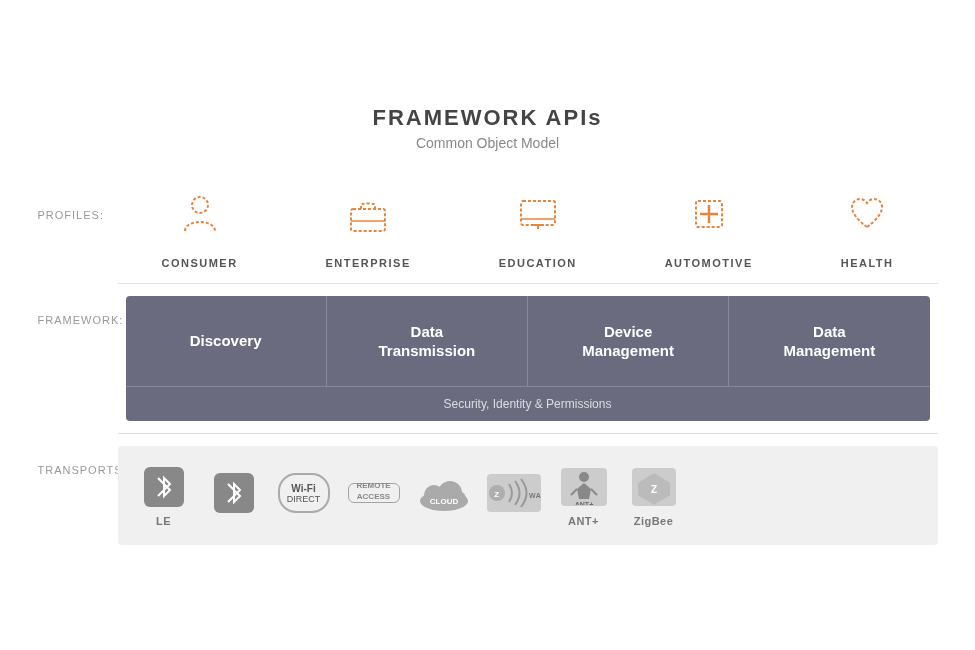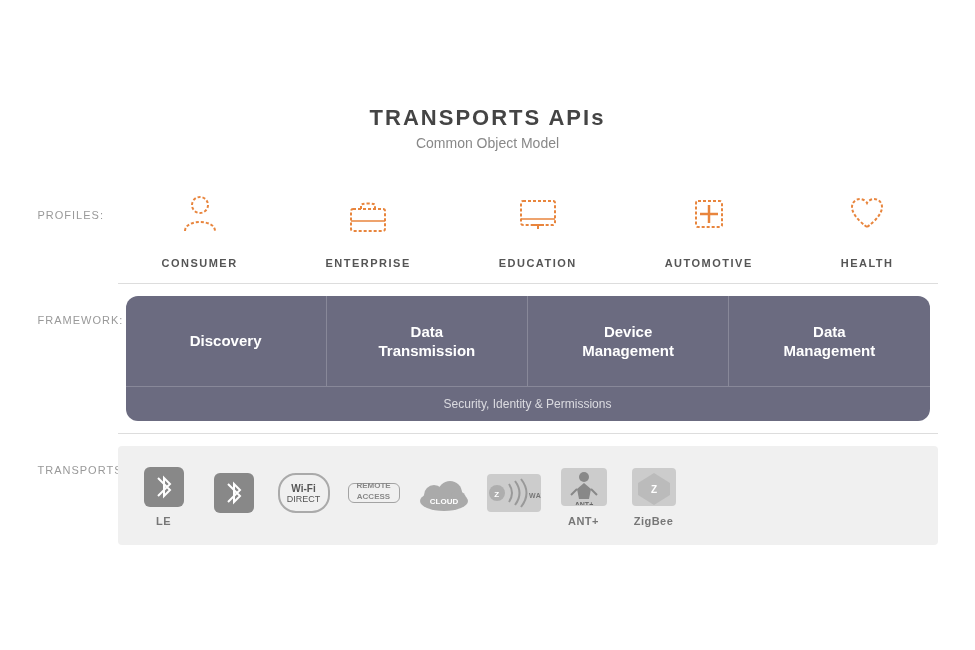--- a/index.html
+++ b/index.html
@@ -76,21 +76,21 @@
     .divider {
       border: none;
       border-top: 1px solid #ddd;
       margin: 0 0 0 80px;
     }
 
     
     .framework-content {
       flex: 1;
       background: #6b6b80;
-      border-radius: 12px;
+      border-radius: 4px;
       margin: 12px 8px;
       padding: 0;
       overflow: hidden;
     }
     .framework-boxes {
       display: flex;
       height: 90px;
     }
     .framework-box {
       flex: 1;
@@ -245,21 +245,21 @@
       display: flex;
       align-items: stretch;
     }
   </style>
 </head>
 <body>
 
 <div class="container">
 
   <div class="header">
-    <div class="header-title">TRANSPORTS APIs</div>
+    <div class="header-title">FRAMEWORK APIs</div>
     <div class="header-subtitle">Common Object Model</div>
   </div>
 
   <div class="section-row">
     <div class="section-label">PROFILES:</div>
     <div class="profiles-content">
 
       <div class="profile-item">
         <div class="profile-icon">
           <svg viewBox="0 0 50 50" fill="none" xmlns="http://www.w3.org/2000/svg">

